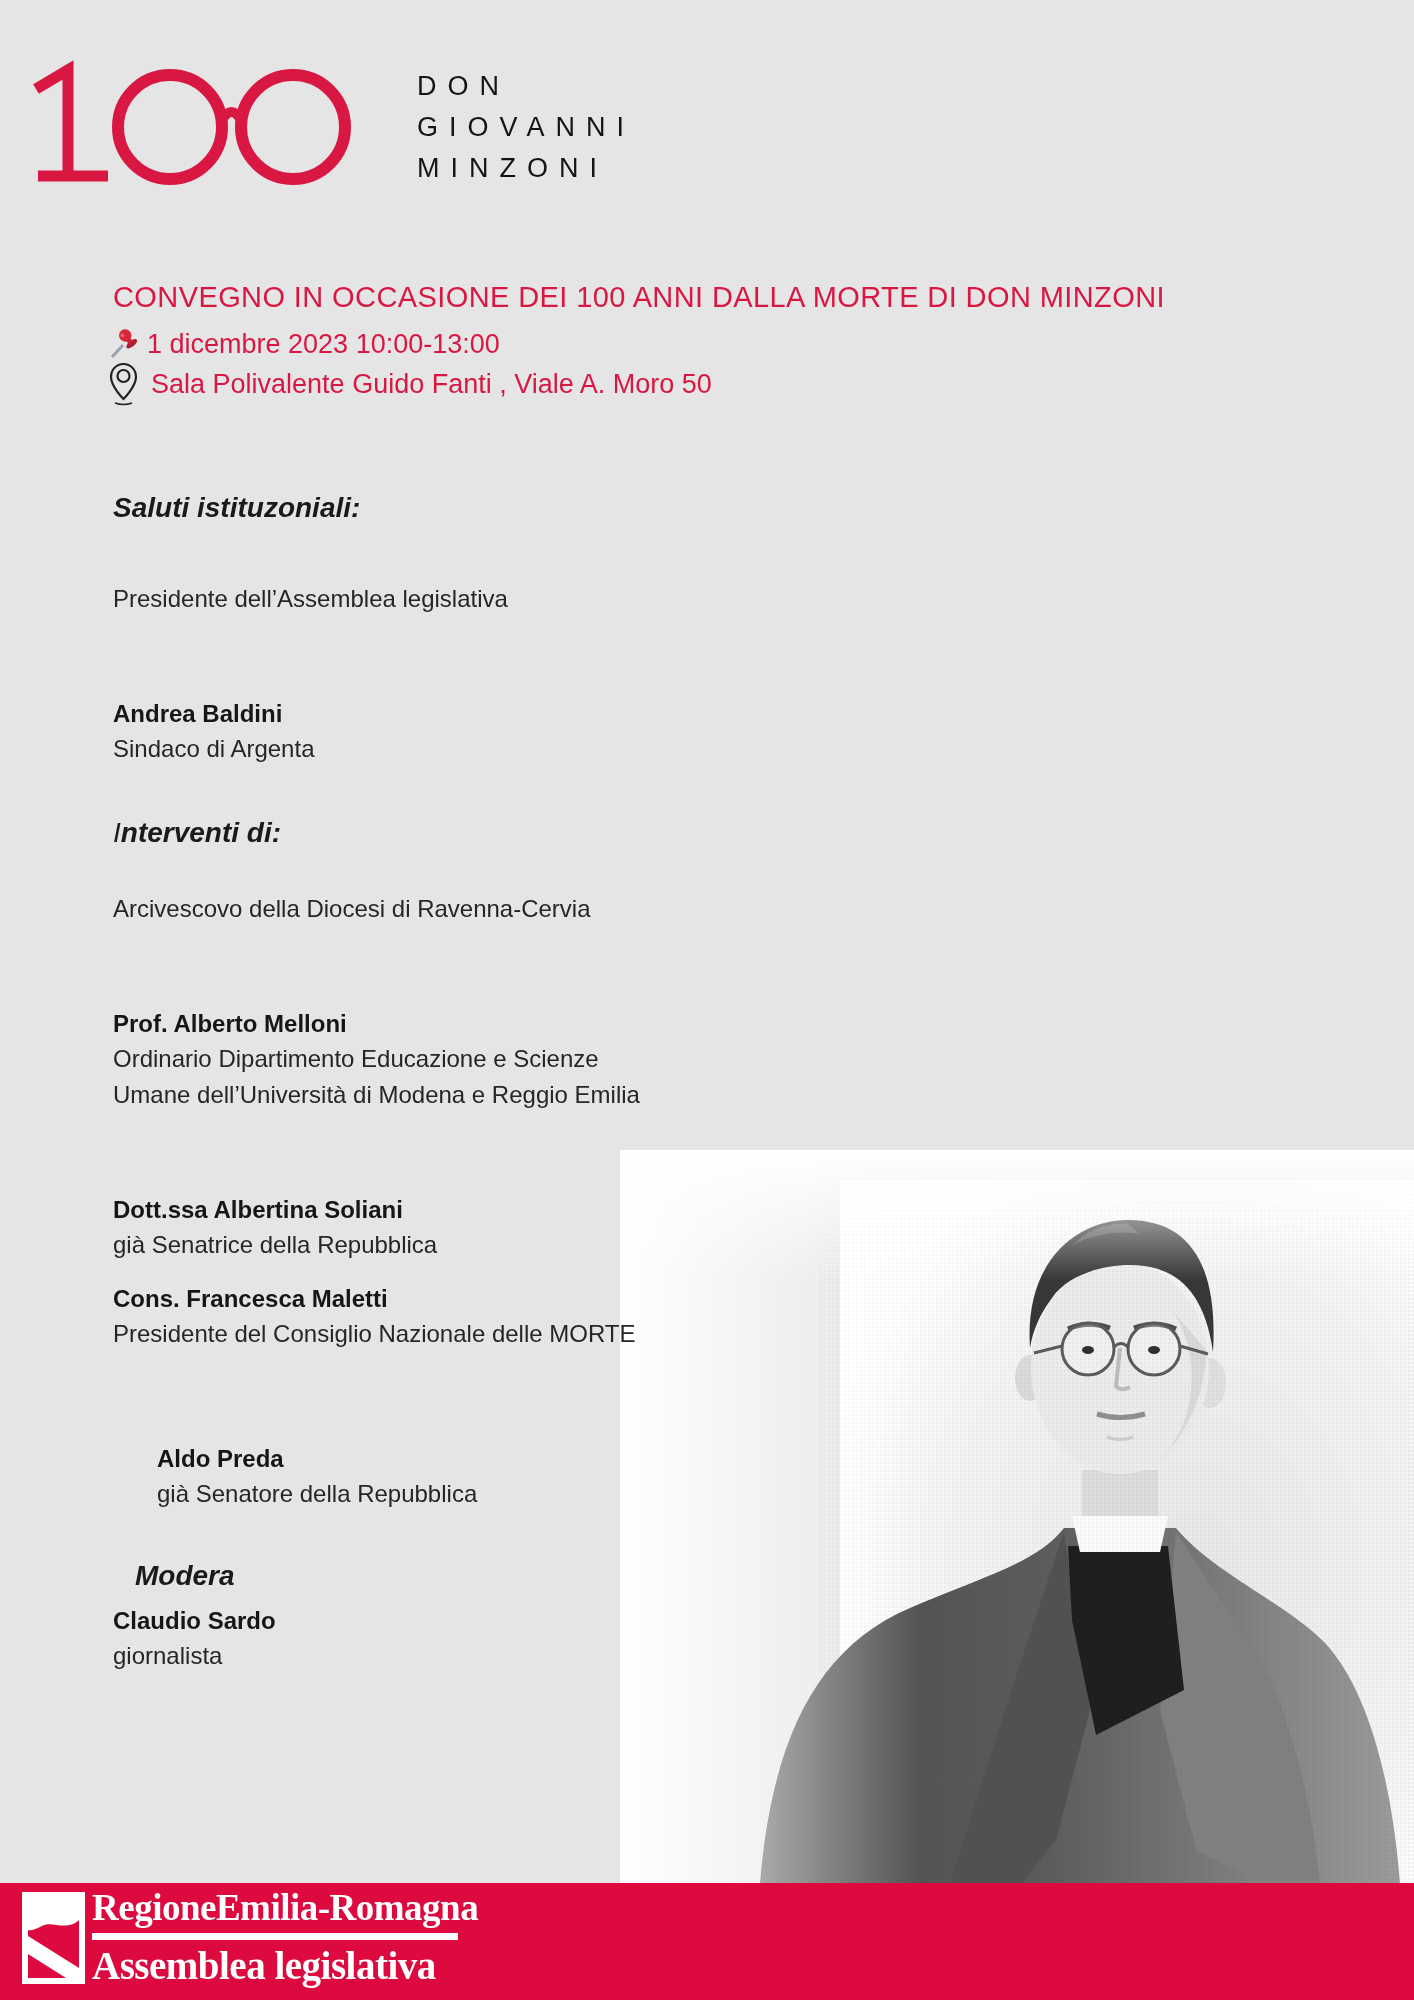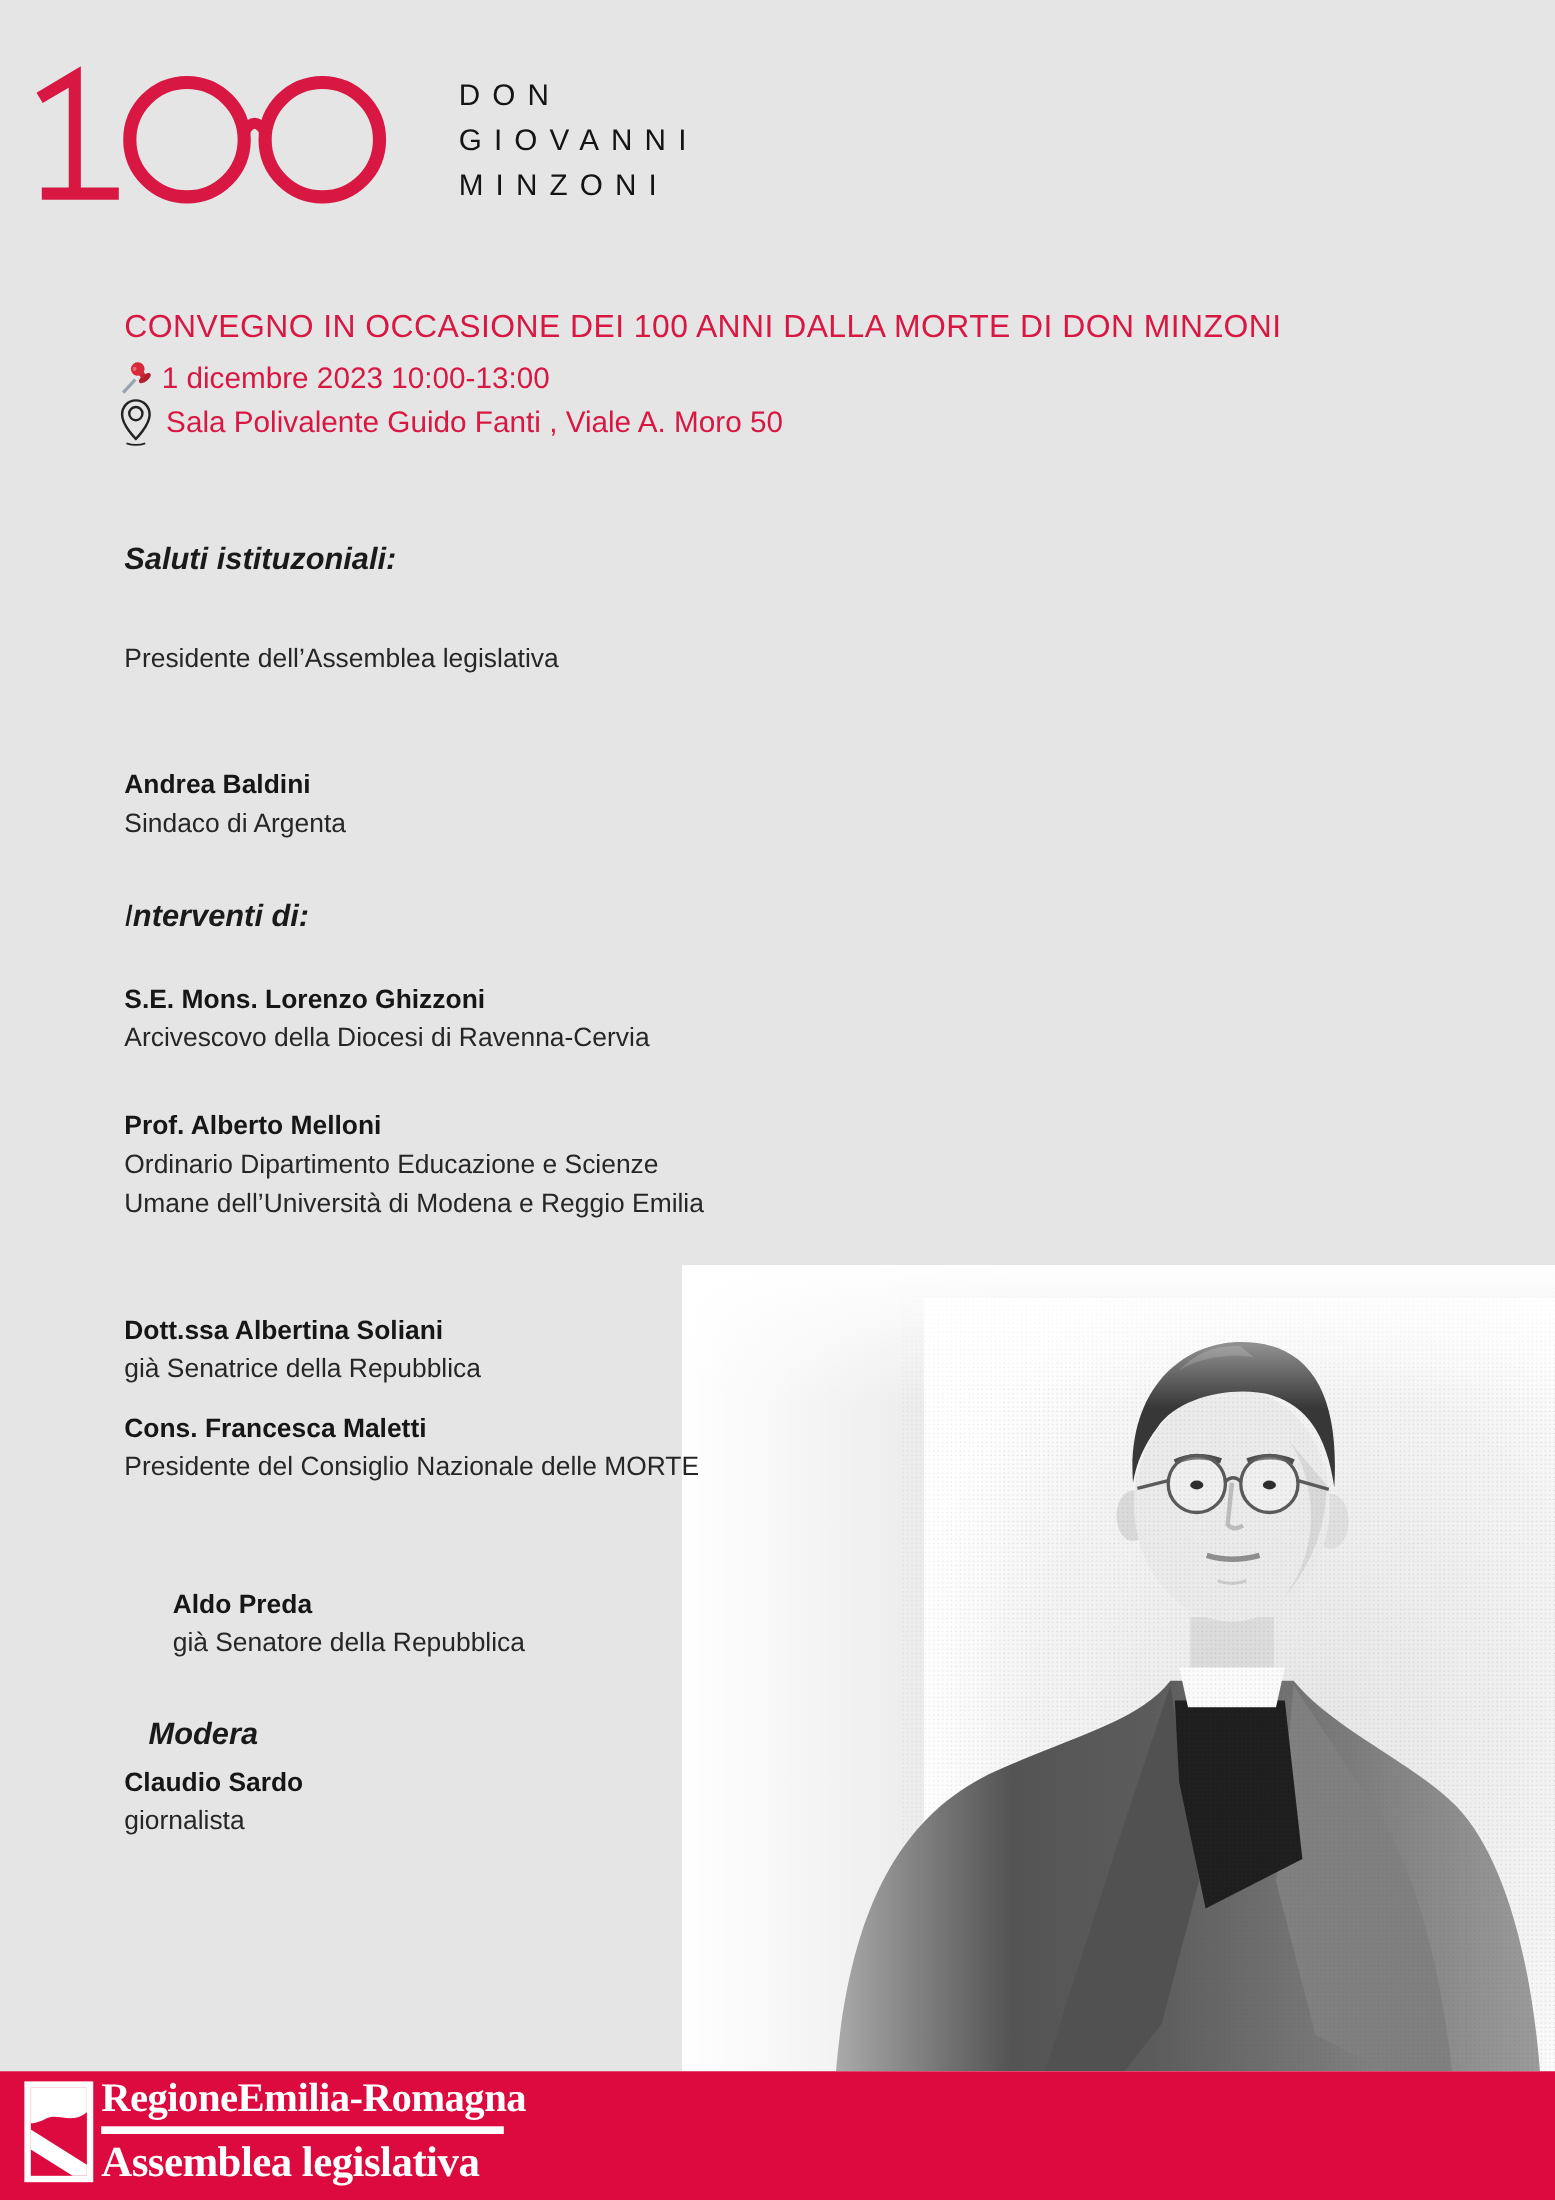--- a/index.html
+++ b/index.html
@@ -135,21 +135,20 @@
     </div>
 
     <div class="entry e-andrea">
       <div class="name">Andrea Baldini</div>
       <div class="role">Sindaco di Argenta</div>
     </div>
 
     <h2 class="sec-heading h-interventi fl-light">Interventi di:</h2>
 
     <div class="entry e-ghizzoni">
-      <div class="name">S.E. Mons. Lorenzo Ghizzoni</div>
       <div class="role">Arcivescovo della Diocesi di Ravenna-Cervia</div>
     </div>
 
     <div class="entry e-melloni">
       <div class="name">Prof. Alberto Melloni</div>
       <div class="role role-wrap">Ordinario Dipartimento Educazione e Scienze Umane dell’Università di Modena e Reggio Emilia</div>
     </div>
 
     <div class="entry e-soliani">
       <div class="name">Dott.ssa Albertina Soliani</div>

